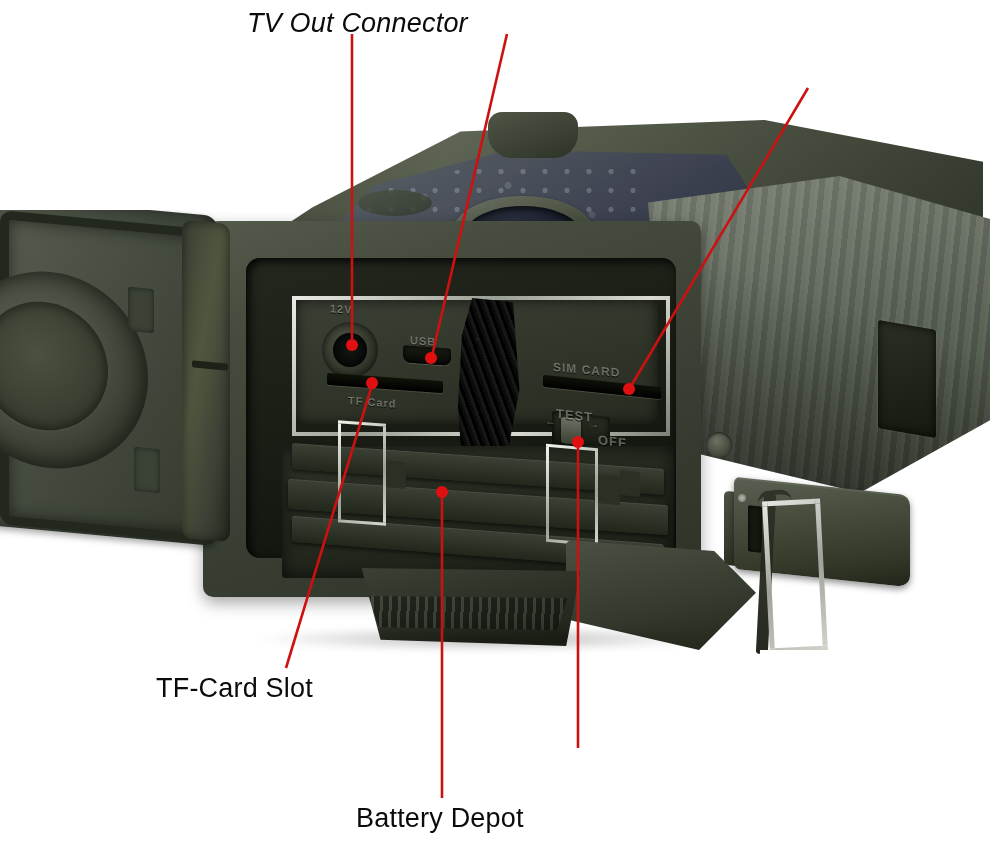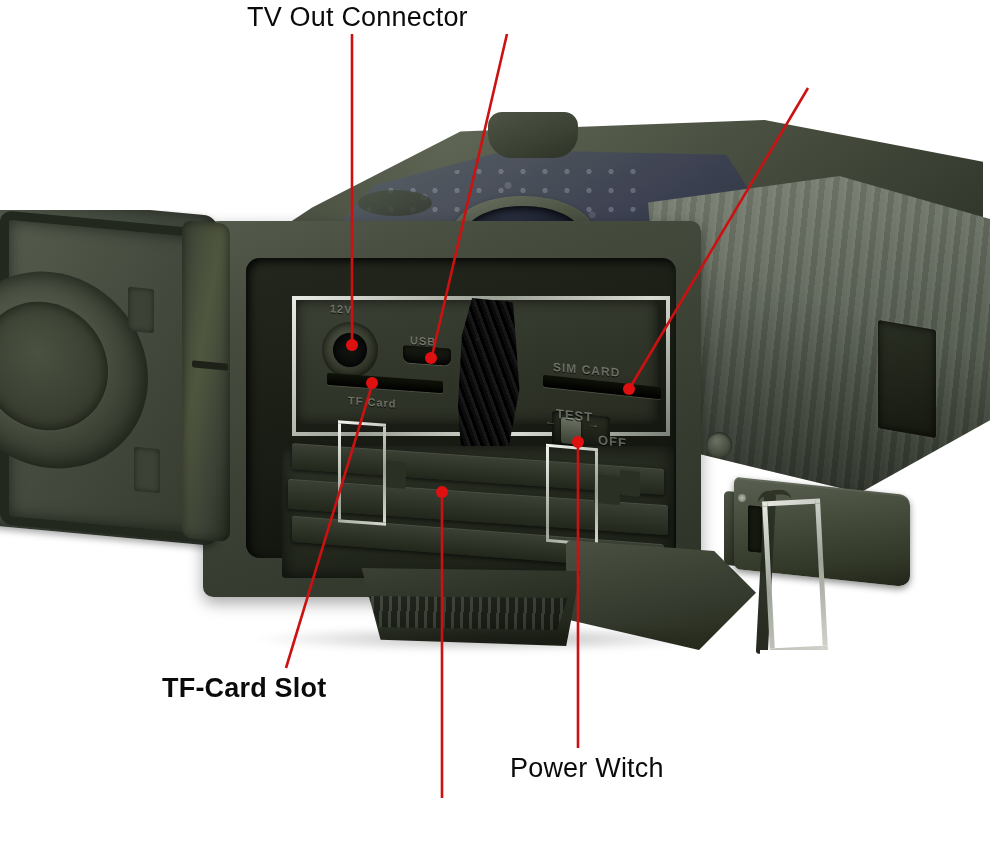--- a/index.html
+++ b/index.html
@@ -435,17 +435,17 @@
         <line x1="578" y1="444" x2="578" y2="748" stroke="#cc1111" stroke-width="2.6"></line>
         <circle cx="352" cy="345" r="6" fill="#e01010"></circle>
         <circle cx="431" cy="358" r="6" fill="#e01010"></circle>
         <circle cx="629" cy="389" r="6" fill="#e01010"></circle>
         <circle cx="372" cy="383" r="6" fill="#e01010"></circle>
         <circle cx="442" cy="492" r="6" fill="#e01010"></circle>
         <circle cx="578" cy="442" r="6" fill="#e01010"></circle>
       </g>
   </svg>
 
-  <div class="ann-label" style="left:247px;top:2px;">TV Out Connector</div>
-  <div class="ann-label" style="left:162px;top:673px;font-weight:bold;">TF-Card Slot</div>
-  <div class="ann-label" style="left:510px;top:753px;">Power Witch</div>
+  <div class="ann-label" style="left:247px;top:8px;font-style:italic;">TV Out Connector</div>
+  <div class="ann-label" style="left:156px;top:673px;">TF-Card Slot</div>
+  <div class="ann-label" style="left:356px;top:803px;">Battery Depot</div>
 
 </div>
 
 </body></html>

